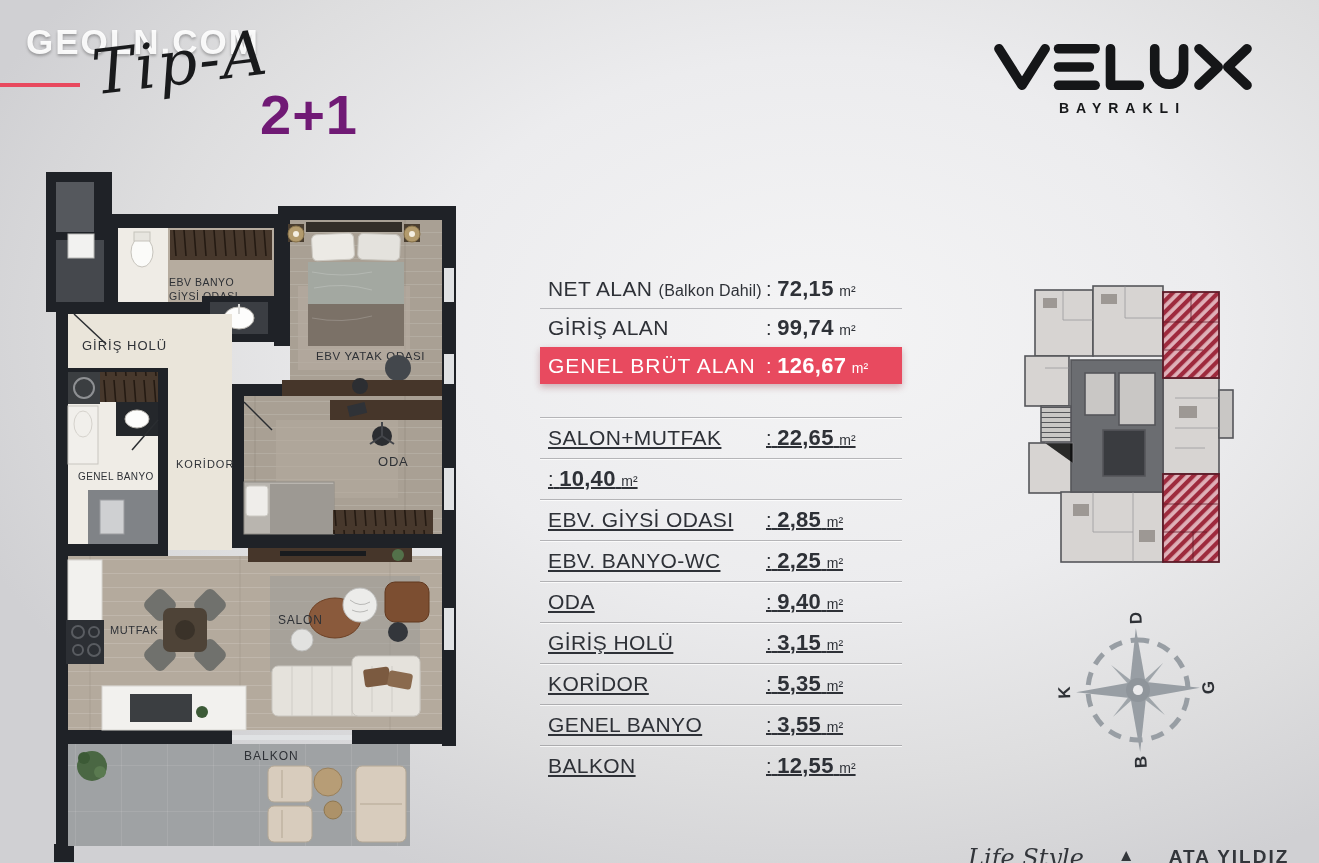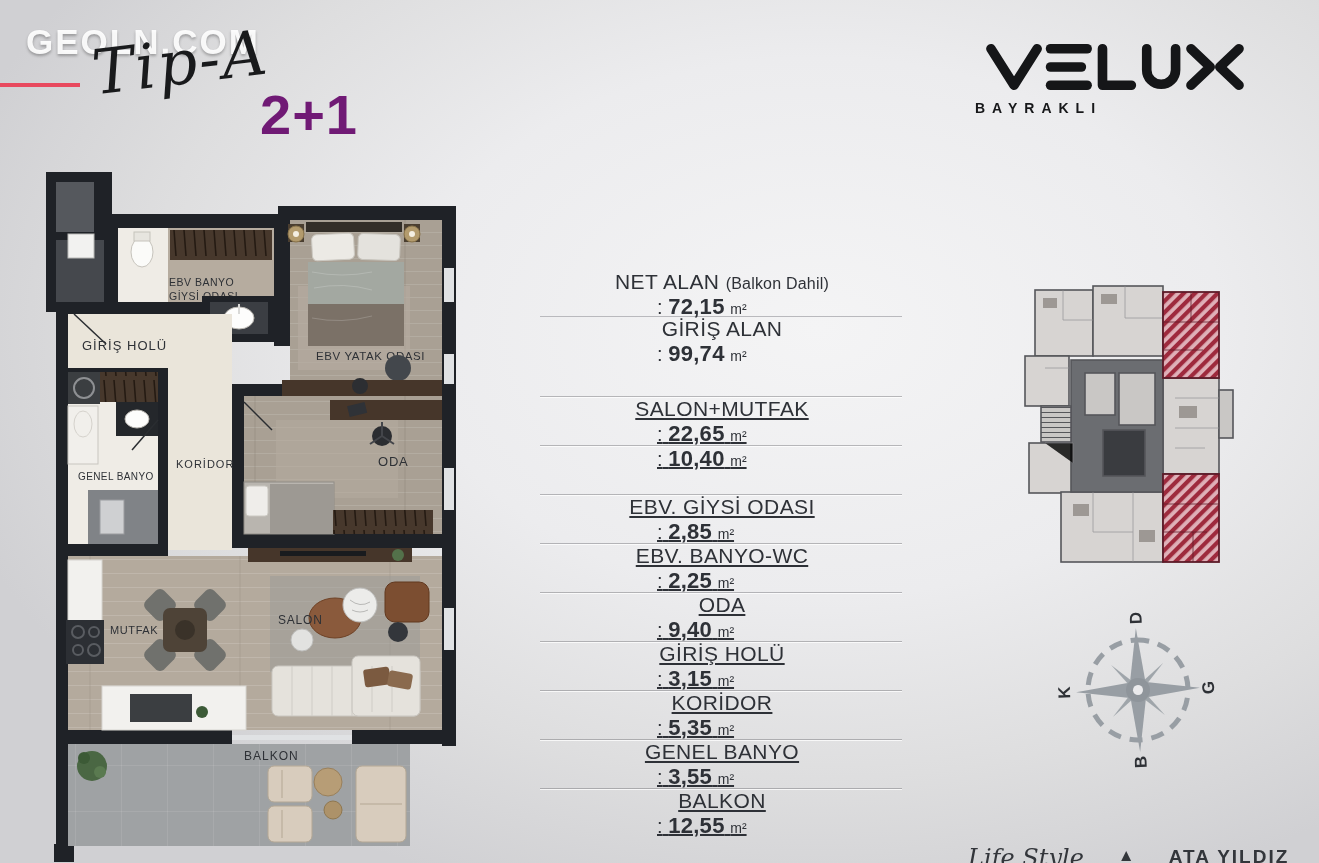--- a/index.html
+++ b/index.html
@@ -12,26 +12,26 @@
 
   
   .watermark{left:26px;top:22px;font-size:35px;font-weight:bold;letter-spacing:2px;
     color:rgba(255,255,255,0.92);text-shadow:0 2px 3px rgba(0,0,0,0.28);}
   .red-line{left:0;top:83px;width:80px;height:4px;background:#e8495e;}
   .type-script{left:92px;top:26px;font-family:"DejaVu Serif",serif;font-style:italic;
     font-size:62px;color:#191a1c;transform:rotate(-7deg);letter-spacing:2px;}
   .unit-config{left:260px;top:82px;font-size:56px;font-weight:bold;color:#701a75;letter-spacing:1px;}
 
   
-  .brand{left:975px;top:42px;width:295px;}
+  .brand{left:975px;top:42px;width:295px;text-align:center;}
   .brand-sub{margin-top:4px;font-size:14px;font-weight:600;letter-spacing:7px;color:#17181a;}
 
   
   .area-table{left:540px;top:270px;width:362px;color:#2e3137;}
-  .trow{display:flex;align-items:center;height:38px;padding:0 6px 8px 8px;flex-direction:column;}
+  .trow{display:flex;align-items:center;height:38px;padding:0 6px 0 8px;}
   .trow .lbl{flex:1;font-size:21px;letter-spacing:0.4px;white-space:nowrap;}
   .trow .lbl .note{font-size:16px;letter-spacing:0.2px;}
   .trow .val{width:130px;font-size:20px;white-space:nowrap;}
   .trow .val b{font-size:22px;letter-spacing:0.3px;}
   .trow .val .unit{font-size:14px;}
   .sum-sep{border-bottom:1px solid #b9b9bd;}
   .hl-row{background:#e84a5f;color:#fff;height:37px;box-shadow:0 3px 7px rgba(120,20,35,0.30);}
   .hl-row .lbl{letter-spacing:1px;}
   .detail-rows{margin-top:33px;text-decoration:underline;}
   .detail-rows .trow{height:40px;border-top:1px solid rgba(110,110,116,0.45);
@@ -263,20 +263,24 @@
 </svg>
 
 <div class="abs area-table">
   <div class="trow sum-sep">
     <span class="lbl"><span>NET ALAN</span> <span class="note">(Balkon Dahil)</span></span>
     <span class="val"><span>:</span> <b>72,15</b> <span class="unit">m²</span></span>
   </div>
   <div class="trow">
     <span class="lbl">GİRİŞ ALAN</span>
     <span class="val"><span>:</span> <b>99,74</b> <span class="unit">m²</span></span>
+  </div>
+  <div class="trow hl-row">
+    <span class="lbl">GENEL BRÜT ALAN</span>
+    <span class="val"><span>:</span> <b>126,67</b> <span class="unit">m²</span></span>
   </div>
 
   <div class="detail-rows">
     <div class="trow">
       <span class="lbl">SALON+MUTFAK</span>
       <span class="val"><span>:</span> <b>22,65</b> <span class="unit">m²</span></span>
     </div>
     <div class="trow">
       <span class="val"><span>:</span> <b>10,40</b> <span class="unit">m²</span></span>
     </div>

